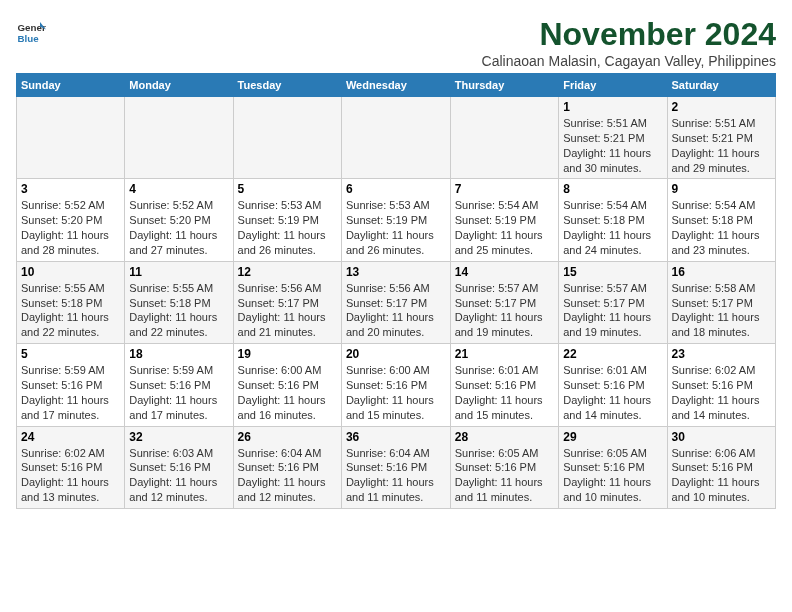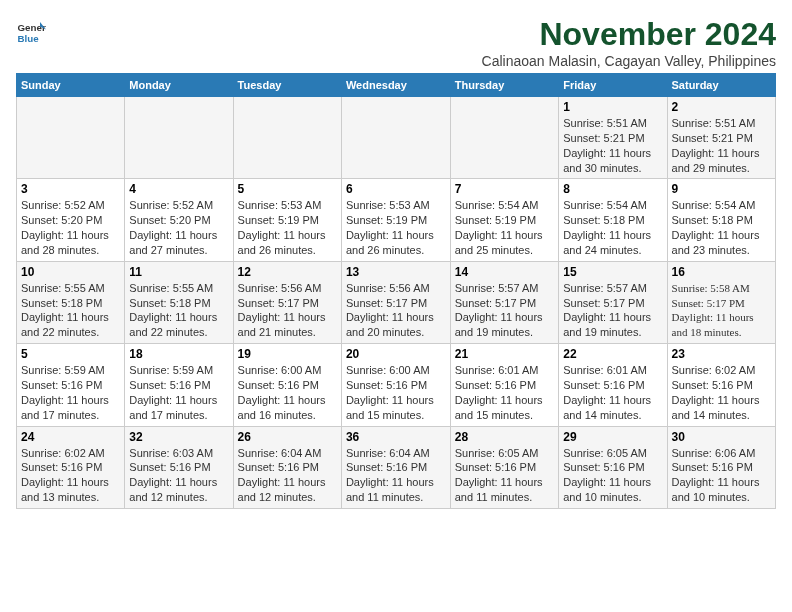--- a/index.html
+++ b/index.html
@@ -219,21 +219,21 @@
         </td>
         <td>
           <div class="day-number">15</div>
           <div class="day-info" style="white-space: pre-line;">Sunrise: 5:57 AM
 Sunset: 5:17 PM
 Daylight: 11 hours
 and 19 minutes.</div>
         </td>
         <td>
           <div class="day-number">16</div>
-          <div class="day-info" style="white-space: pre-line; font-family: Liberation Serif, serif;">Sunrise: 5:58 AM
+          <div class="day-info" style="white-space: pre-line;">Sunrise: 5:58 AM
 Sunset: 5:17 PM
 Daylight: 11 hours
 and 18 minutes.</div>
         </td>
       </tr>
       <tr>
         <td>
           <div class="day-number">5</div>
           <div class="day-info" style="white-space: pre-line;">Sunrise: 5:59 AM
 Sunset: 5:16 PM

